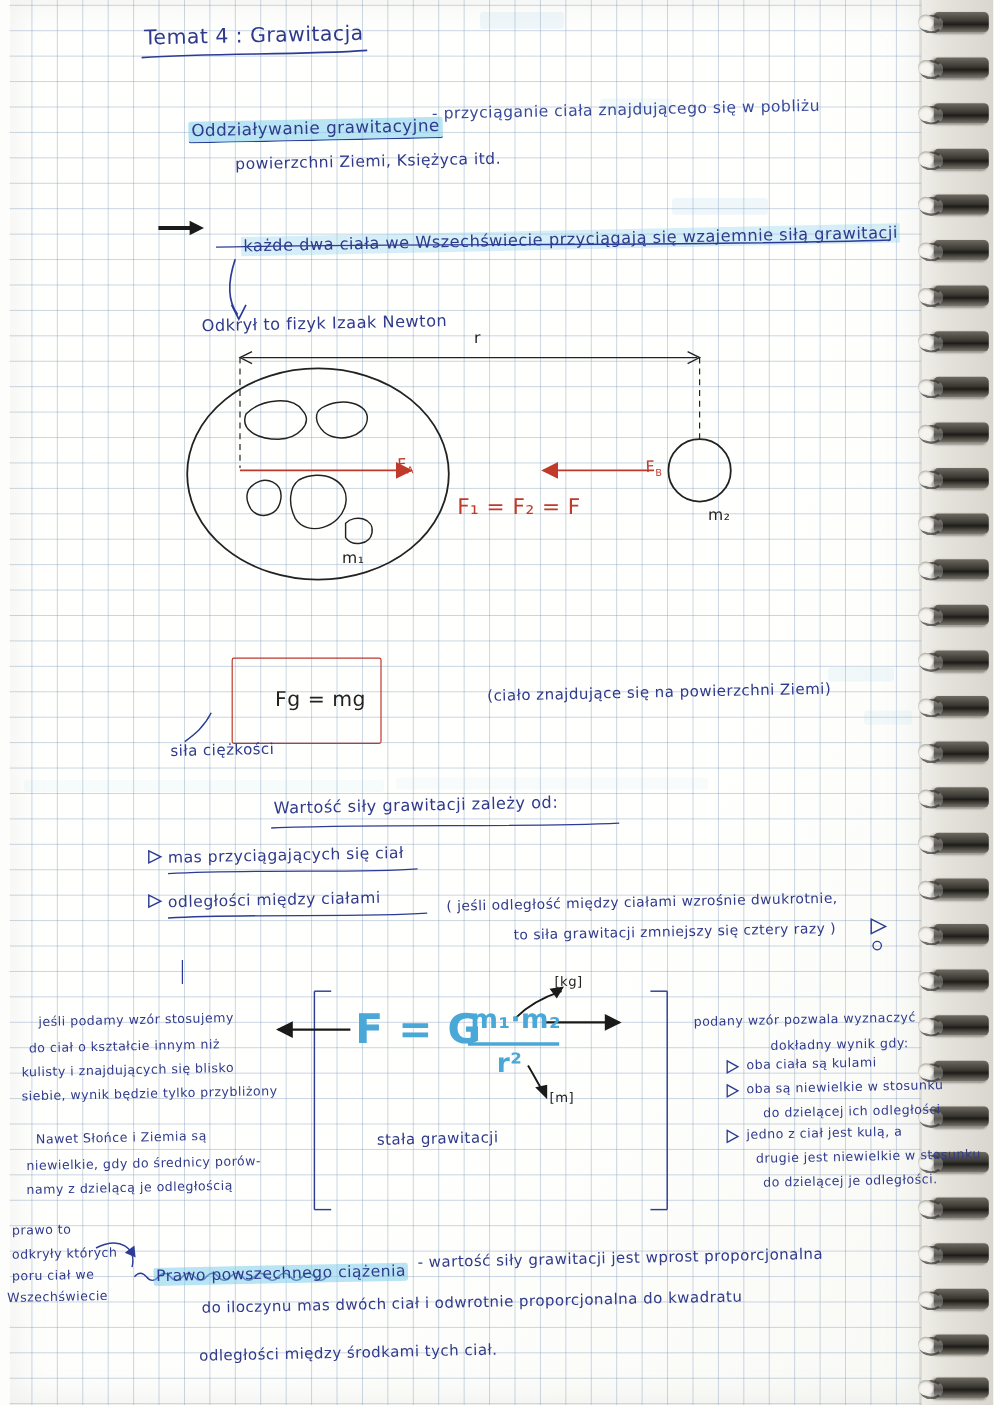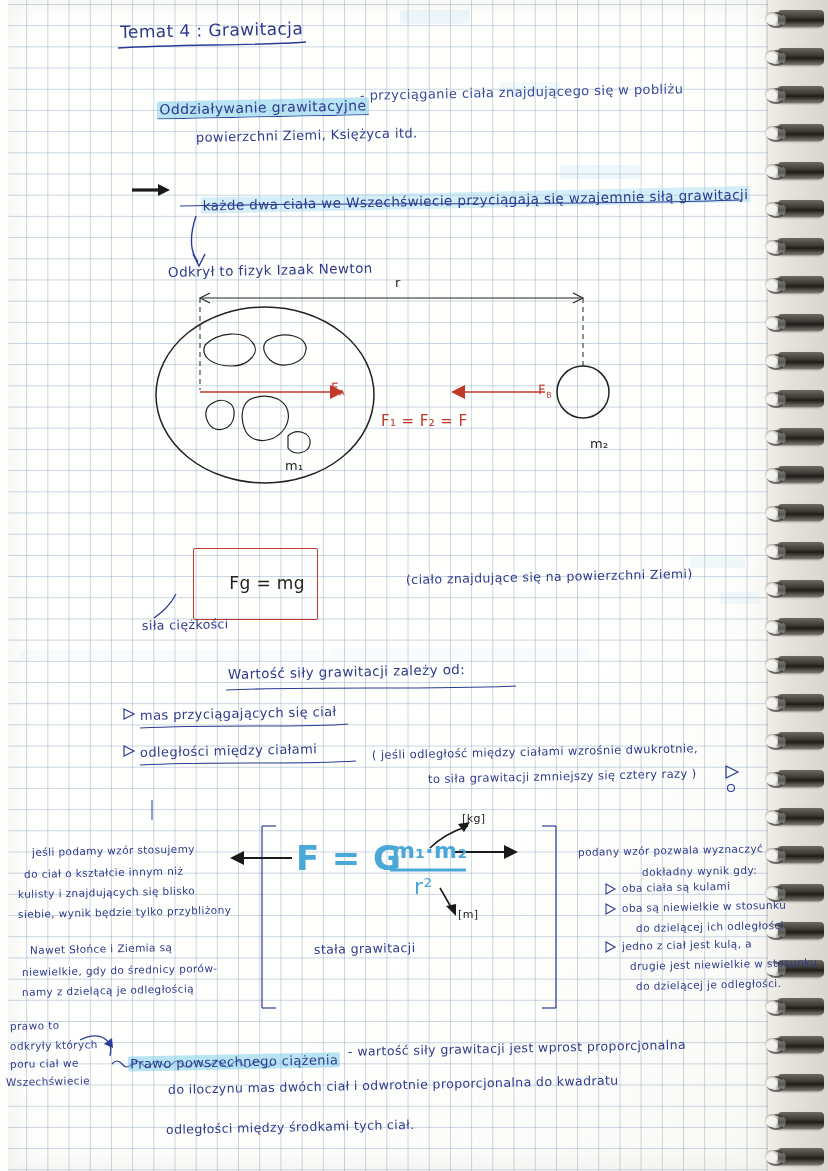--- a/index.html
+++ b/index.html
@@ -269,24 +269,24 @@
 
   <div class="hw ink-black" style="left:395px; top:275px; font-size:13px;">r</div>
 
   <div class="hw ink-red slant2" style="left:313px; top:366px; font-size:13px;">
     <span>F</span><span class="sub">A</span>
   </div>
   <div class="hw ink-red slant2" style="left:520px; top:368px; font-size:13px;">
     <span>F</span><span class="sub">B</span>
   </div>
 
-  <div class="hw ink-red" style="left:381px; top:412px; font-size:15px;">F₁ = F₂ = F</div>
+  <div class="hw ink-red" style="left:381px; top:412px; font-size:18px;">F₁ = F₂ = F</div>
 
   <div class="hw ink-black" style="left:285px; top:458px; font-size:13px;">m₁</div>
-  <div class="hw ink-black" style="left:590px; top:436px; font-size:13px;">m₂</div>
+  <div class="hw ink-black" style="left:590px; top:422px; font-size:13px;">m₂</div>
 
   <div class="hw ink-black boxred" style="left:158px; top:548px; font-size:17px;">
     <span>Fg = mg</span>
   </div>
   <div class="hw slant" style="left:406px; top:572px; font-size:12.5px;">(ciało znajdujące się na powierzchni Ziemi)</div>
   <svg style="left:0; top:0; width:828px; height:1171px; pointer-events:none;">
     <path d="M176,594 C170,606 162,612 154,618" stroke="#2c3c96" stroke-width="1.2" fill="none"></path>
   </svg>
   <div class="hw slant" style="left:142px; top:618px; font-size:12.5px;">siła ciężkości</div>
 
@@ -331,21 +331,21 @@
     <path d="M458,824 L470,822 L464,832" fill="#1a1a1a"></path>
 
     <path d="M440,888 C446,898 450,906 454,912" stroke="#1a1a1a" stroke-width="1.6" fill="none"></path>
     <path d="M446,906 L456,916 L456,904" fill="#1a1a1a"></path>
 
     <line x1="390" y1="870" x2="466" y2="870" stroke="#4aa8d8" stroke-width="3"></line>
   </svg>
 
   <div class="hw ink-lblue" style="left:296px; top:838px; font-size:34px; font-weight:bold;">F = G</div>
   <div class="hw ink-lblue" style="left:392px; top:838px; font-size:22px; font-weight:bold;">m₁·m₂</div>
-  <div class="hw ink-lblue" style="left:414px; top:874px; font-size:22px; font-weight:normal;">r²</div>
+  <div class="hw ink-lblue" style="left:414px; top:874px; font-size:22px; font-weight:bold;">r²</div>
 
   <div class="hw ink-black tiny" style="left:462px; top:812px; font-size:11px;">[kg]</div>
   <div class="hw ink-black tiny" style="left:458px; top:908px; font-size:11px;">[m]</div>
 
   <div class="hw slant tiny" style="left:32px; top:846px; font-size:10.5px;">jeśli podamy wzór stosujemy</div>
   <div class="hw slant tiny" style="left:24px; top:868px; font-size:10.5px;">do ciał o kształcie innym niż</div>
   <div class="hw slant tiny" style="left:18px; top:888px; font-size:10.5px;">kulisty i znajdujących się blisko</div>
   <div class="hw slant tiny" style="left:18px; top:908px; font-size:10.5px;">siebie, wynik będzie tylko przybliżony</div>
   <div class="hw slant tiny" style="left:30px; top:944px; font-size:10.5px;">Nawet Słońce i Ziemia są</div>
   <div class="hw slant tiny" style="left:22px; top:966px; font-size:10.5px;">niewielkie, gdy do średnicy porów-</div>

